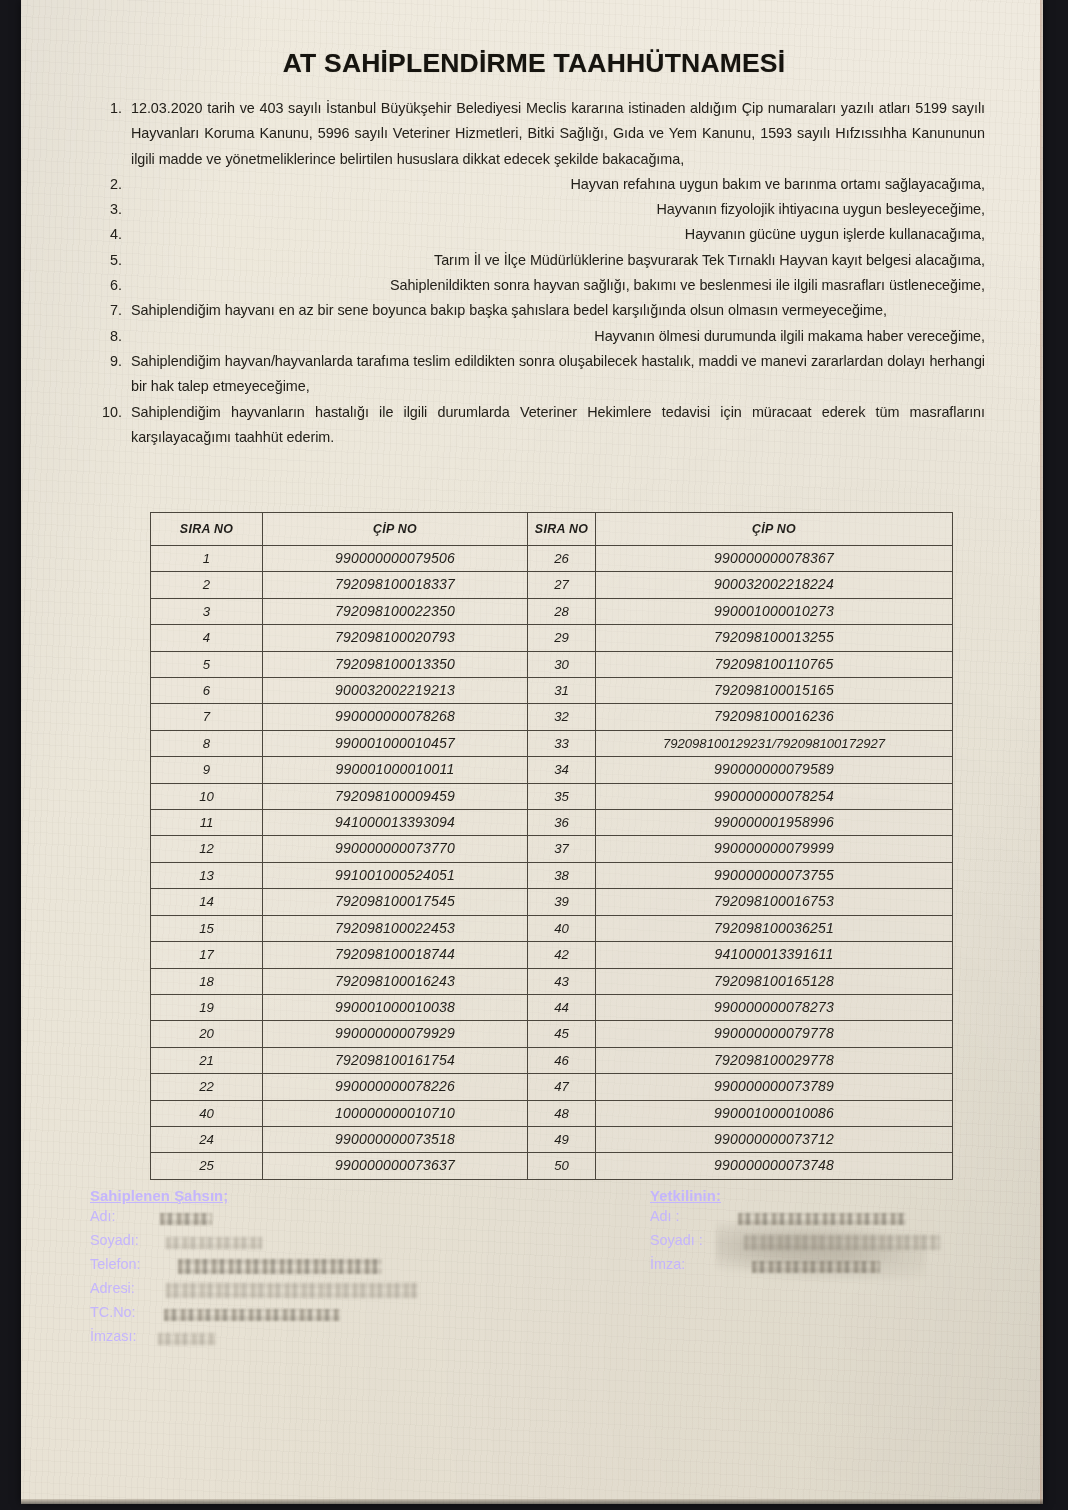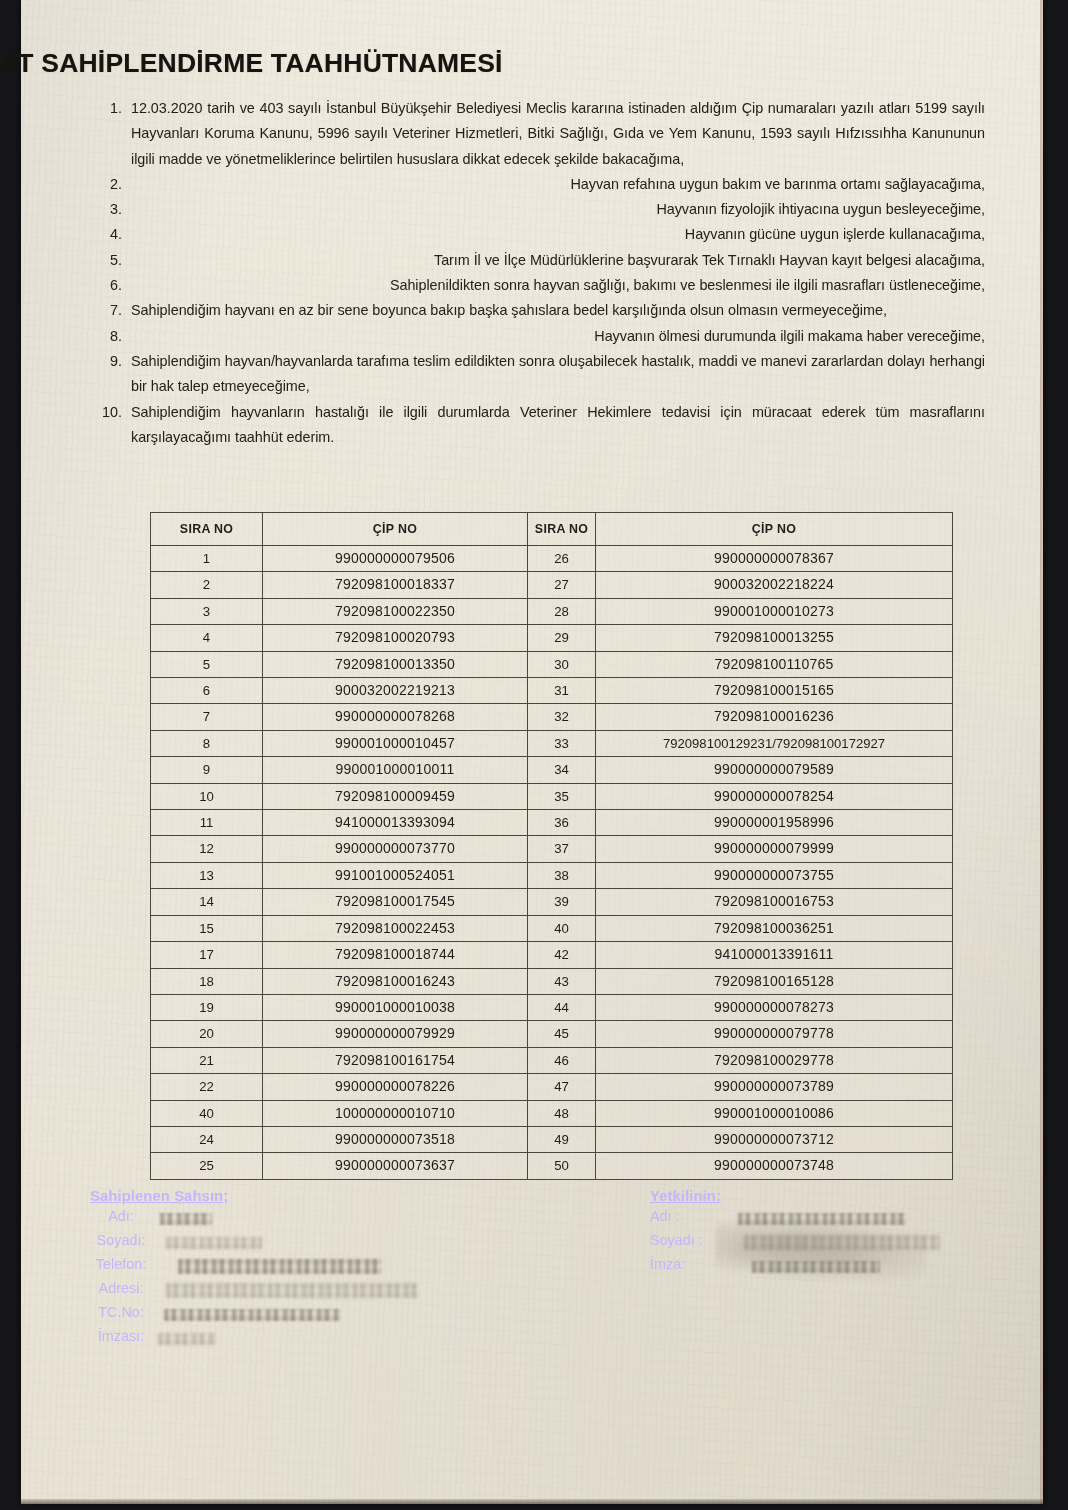--- a/index.html
+++ b/index.html
@@ -62,21 +62,21 @@
   #content {
     position: absolute;
     inset: 0;
     color: #1d1b18;
   }
 
   .doc-title {
     position: absolute;
     left: 0; right: 0;
     top: 48px;
-    text-align: left;
+    text-align: center;
     font-size: 26.5px;
     font-weight: bold;
     letter-spacing: 0.2px;
     color: #16140f;
     text-shadow: 0 0 1px rgba(40,35,25,0.35);
   }
 
   
   .clause-list {
     position: absolute;
@@ -106,20 +106,21 @@
     letter-spacing: -0.05px;
   }
   .clause-text.nojustify { text-align: right; }
 
   
   #chip-table-wrap {
     position: absolute;
     left: 150px;
     top: 512px;
     width: 802px;
+    font-style: italic;
   }
   table.chip-table {
     border-collapse: collapse;
     width: 802px;
     table-layout: fixed;
     font-size: 13.6px;
     color: #201e1a;
   }
   table.chip-table th,
   table.chip-table td {
@@ -161,21 +162,21 @@
   .sig-row {
     display: flex;
     align-items: flex-start;
     height: 24px;
   }
   .sig-label {
     flex: 0 0 auto;
     white-space: nowrap;
     font-size: 14.4px;
   }
-  #sig-left  .sig-label { width: 62px; text-align: center; }
+  #sig-left  .sig-label { width: 62px; }
   #sig-right .sig-label { width: 72px; padding-right: 6px; box-sizing: border-box; }
 
   .sig-value {
     position: relative;
     flex: 1 1 auto;
     height: 17px;
     margin-top: 3px;
   }
   
   .redact {

